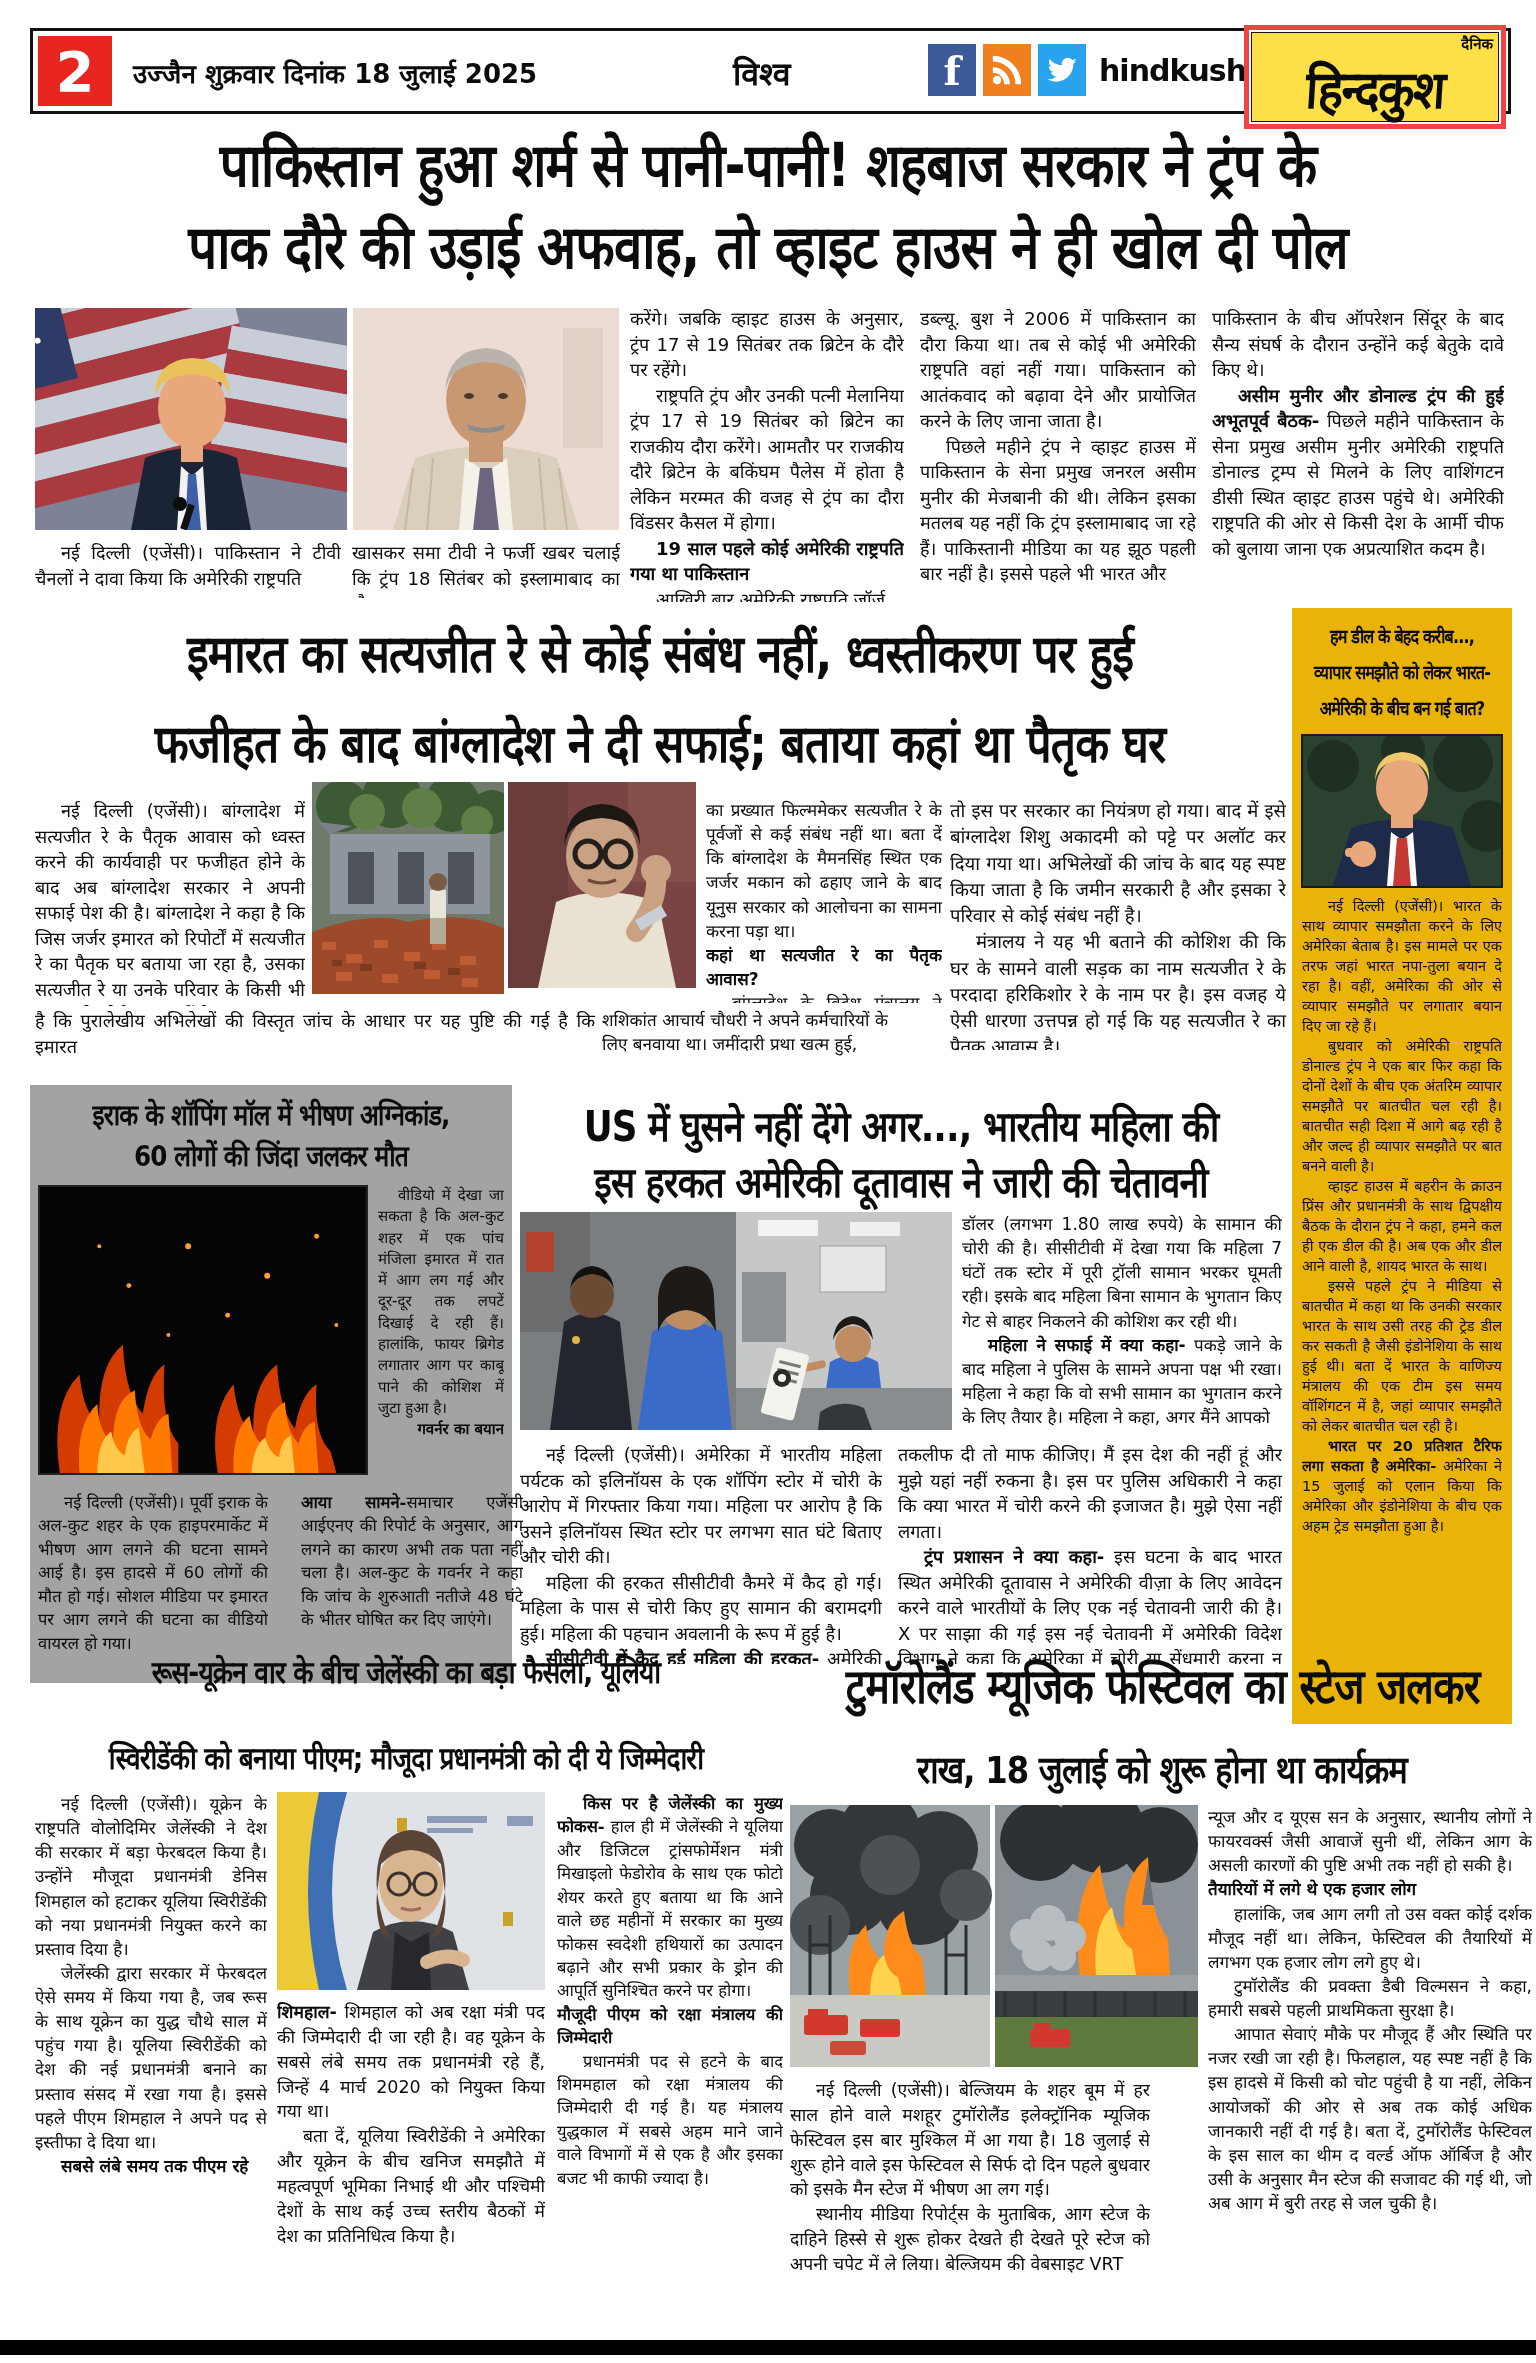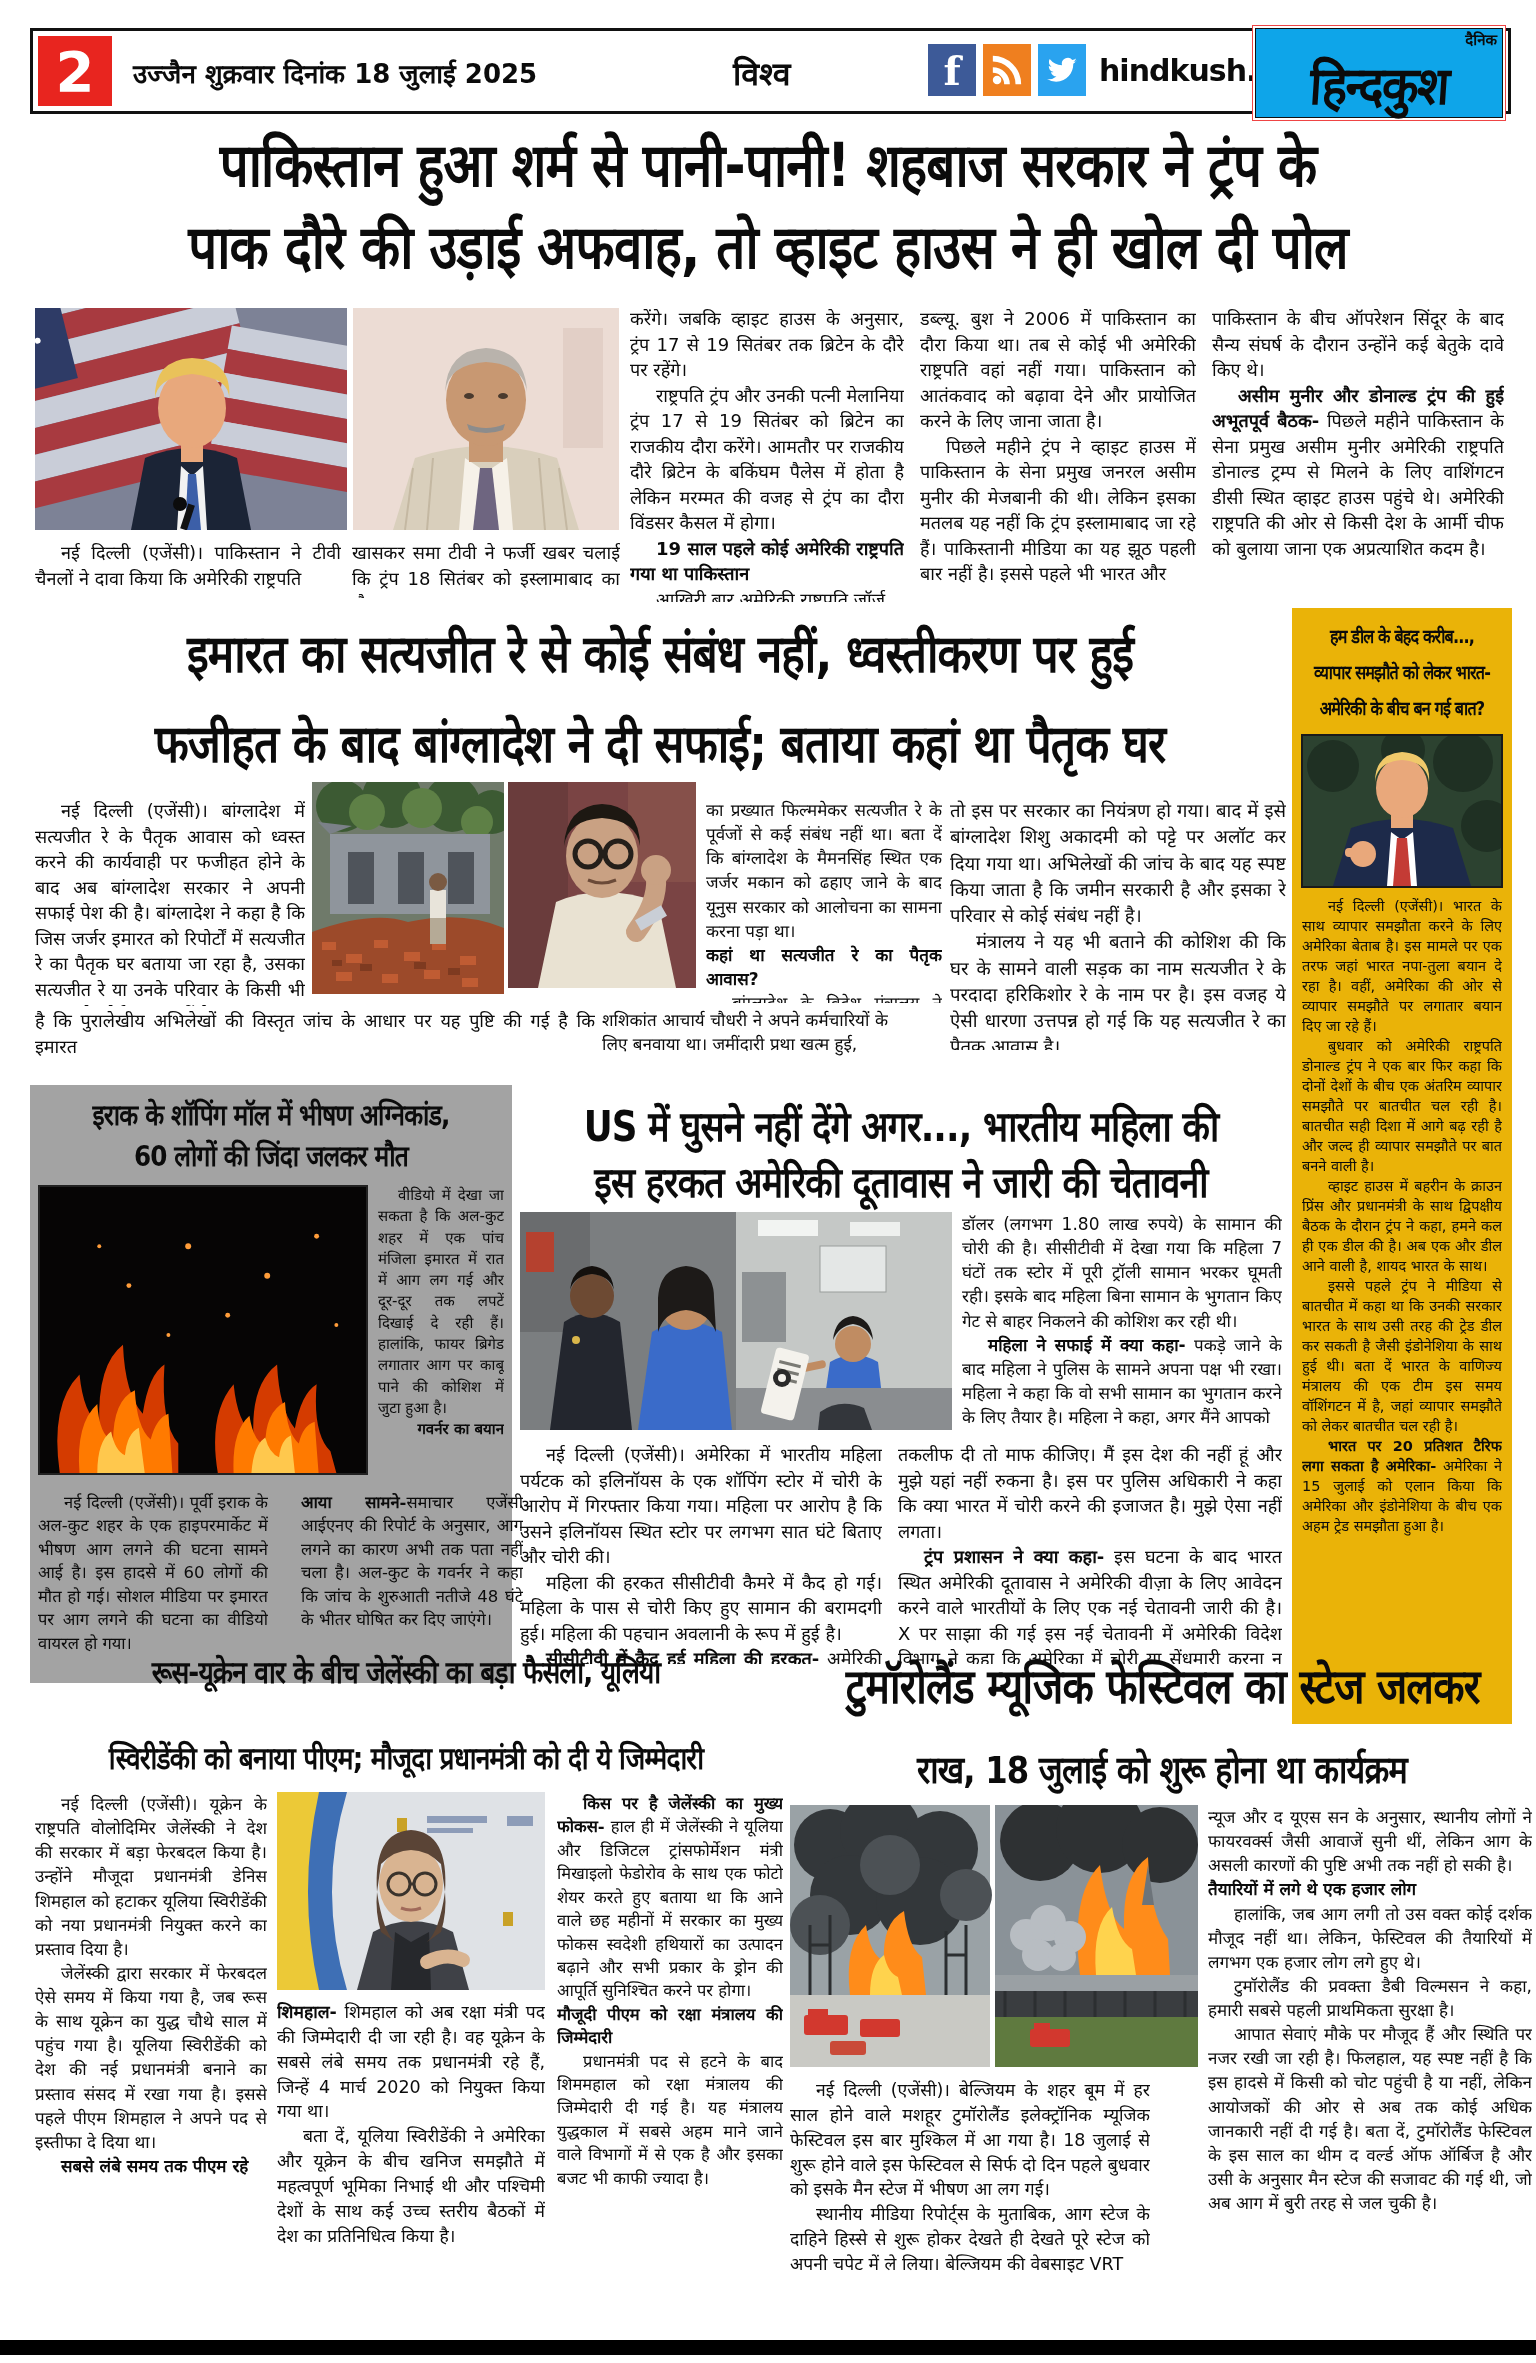--- a/index.html
+++ b/index.html
@@ -12,22 +12,22 @@
            font-size:56px;font-weight:bold;display:flex;align-items:center;justify-content:center;}
   .dateline{position:absolute;left:100px;top:24px;font-size:26px;font-weight:bold;white-space:nowrap;}
   .secttl{position:absolute;left:700px;top:20px;font-size:32px;font-weight:bold;}
   .social{position:absolute;left:893px;top:11px;display:flex;gap:3px;align-items:center;}
   .sicon{width:52px;height:56px;display:flex;align-items:center;justify-content:center;color:#fff;
          font-weight:bold;border:2px solid #fff;box-sizing:border-box;}
   .fb{background:#3d5a98;font-size:40px;font-family:"DejaVu Serif",serif;}
   .rss{background:#ef7f1f;}
   .tw{background:#2aa3ef;}
   .weburl{font-size:30px;font-weight:bold;margin-left:8px;letter-spacing:-1px;}
-  .masthead{position:absolute;right:2px;top:-6px;width:252px;height:94px;border:1px solid #ef4444;
-            background:#0ea5e9;box-shadow:inset 0 0 0 2px #fff,inset 0 0 0 3px #111;margin-left:8px;}
+  .masthead{position:absolute;right:2px;top:-6px;width:252px;height:94px;border:5px solid #ef4444;
+            background:#fde047;box-shadow:inset 0 0 0 2px #fff,inset 0 0 0 3px #111;margin-left:8px;}
   .mh-daily{position:absolute;right:8px;top:3px;font-size:15px;font-weight:bold;}
   .mh-title{position:absolute;left:0;right:0;top:22px;text-align:center;font-size:52px;font-weight:bold;
             font-family:"DejaVu Serif",serif;transform:scaleX(.92) skewX(-4deg);letter-spacing:-2px;}
   
   .hl{font-weight:bold;text-align:center;white-space:nowrap;}
   .hl>div{transform:scaleX(.85);transform-origin:50% 50%;letter-spacing:-1px;}
   
   .col{text-align:justify;overflow:hidden;line-height:1.42;}
   .col p{margin:0;text-indent:26px;}
   .col p.ni{text-indent:0;}

